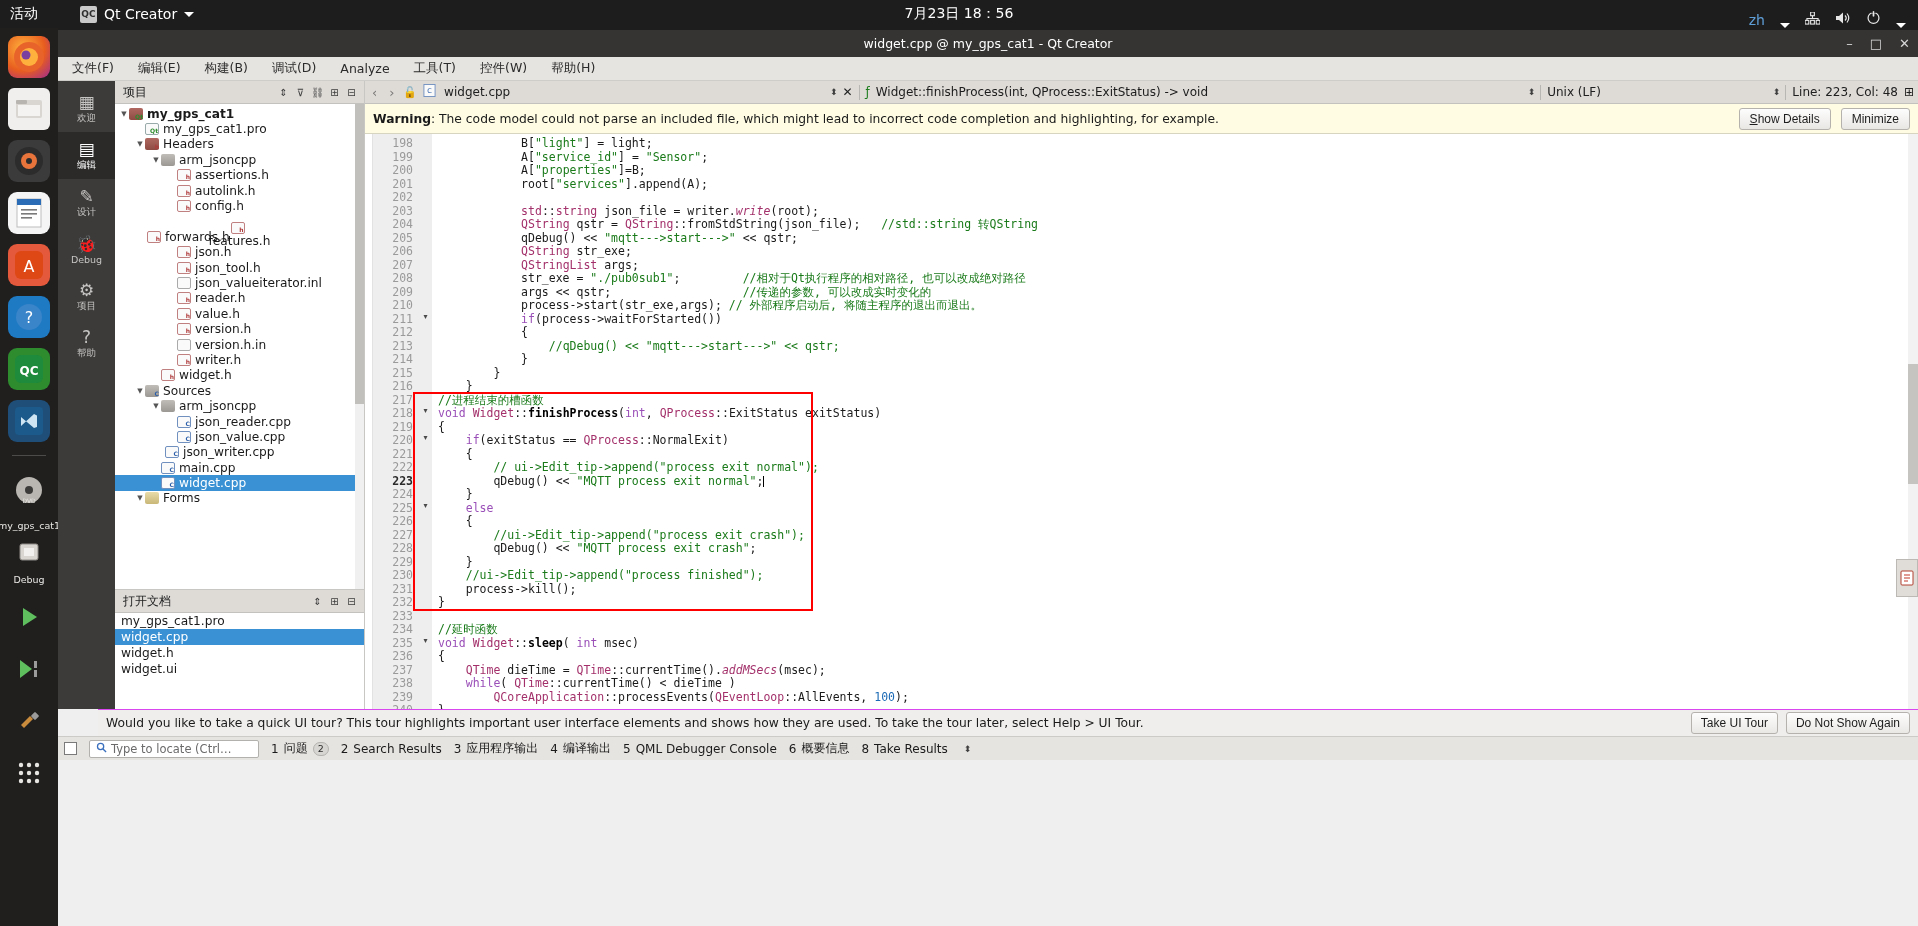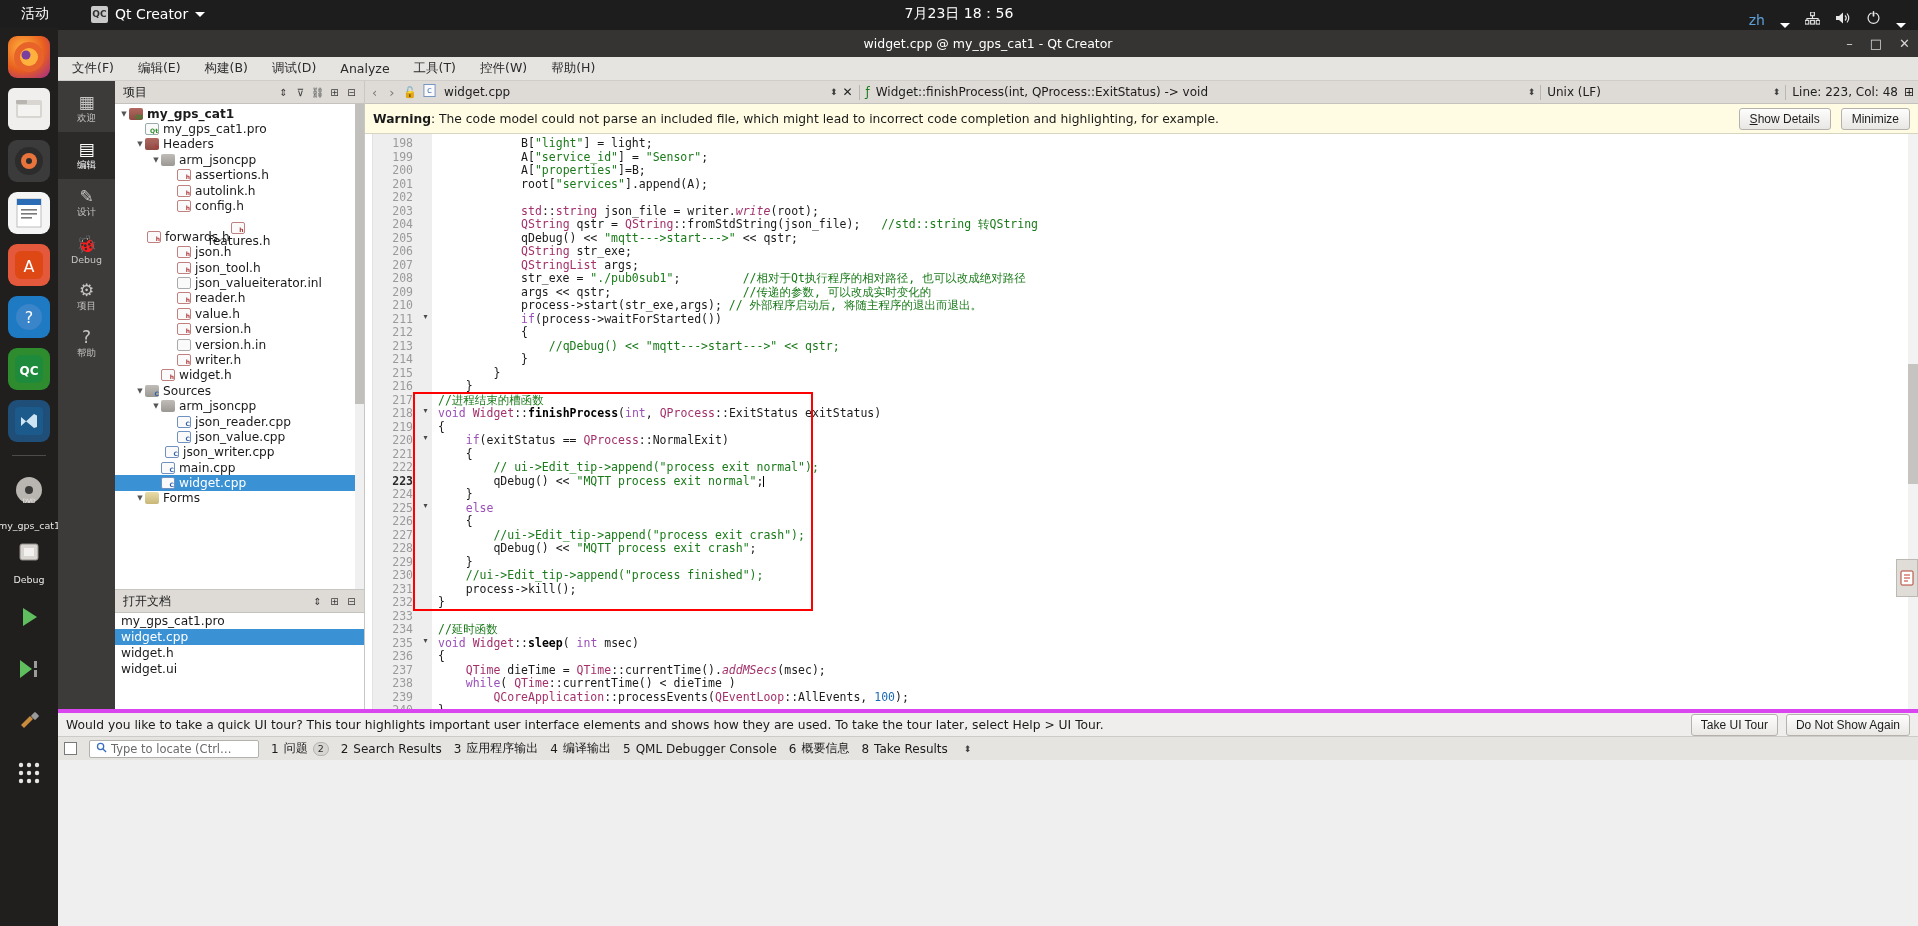--- a/index.html
+++ b/index.html
@@ -10,21 +10,21 @@
     overflow: hidden;
   }
   #root { position: relative; width: 1918px; height: 926px; }
 
   
   .gnome-bar {
     position: absolute; left: 0; top: 0; width: 1918px; height: 28px;
     background: #1d1d1d; color: #ffffff; font-size: 14px;
     display: flex; align-items: center;
   }
-  .gnome-activities { margin-left: 21px; font-size: 14px; color: #fff; }
+  .gnome-activities { margin-left: 10px; font-size: 14px; color: #fff; }
   .gnome-app { display: flex; align-items: center; gap: 7px; margin-left: 42px; }
   .qc-badge {
     width: 17px; height: 17px; background: #c9c9c9; border-radius: 2px;
     color: #2e2e2e; font-size: 9px; font-weight: bold; line-height: 17px;
     text-align: center; font-family: "DejaVu Sans", sans-serif;
   }
   .gnome-app-name { font-size: 14px; }
   .tri-down {
     width: 0; height: 0; border-left: 5px solid transparent;
     border-right: 5px solid transparent; border-top: 5px solid #ffffff;
@@ -214,23 +214,23 @@
   
   .rightgadget {
     position: absolute; right: 0px; top: 478px; width: 22px; height: 38px;
     background: #e0ddd9; border: 1px solid #bcb9b5;
     display: flex; align-items: center; justify-content: center; font-size: 13px;
     color: #c0392b;
   }
 
   
   .tourbar {
-    height: 27px; background: #efeeec; border-top: 4px solid #d946ef;
+    height: 27px; background: #efeeec; border-top: 1px solid #d946ef;
     display: flex; align-items: center; padding: 0 8px; gap: 8px;
-    font-size: 12.3px; color: #1b1b1b;
+    font-size: 12.3px; color: #1b1b1b; margin-left: 40px;
   }
   .tourbar .ttext { flex: 1; }
   .tbtn {
     background: linear-gradient(#fdfdfd,#eae8e5); border: 1px solid #b5b2ae;
     border-radius: 3px; padding: 3px 9px; font-size: 12px; color: #1d1d1d;
   }
 
   
   .statusbar {
     height: 24px; background: #e6e4e1; border-top: 1px solid #cdcbc7;

